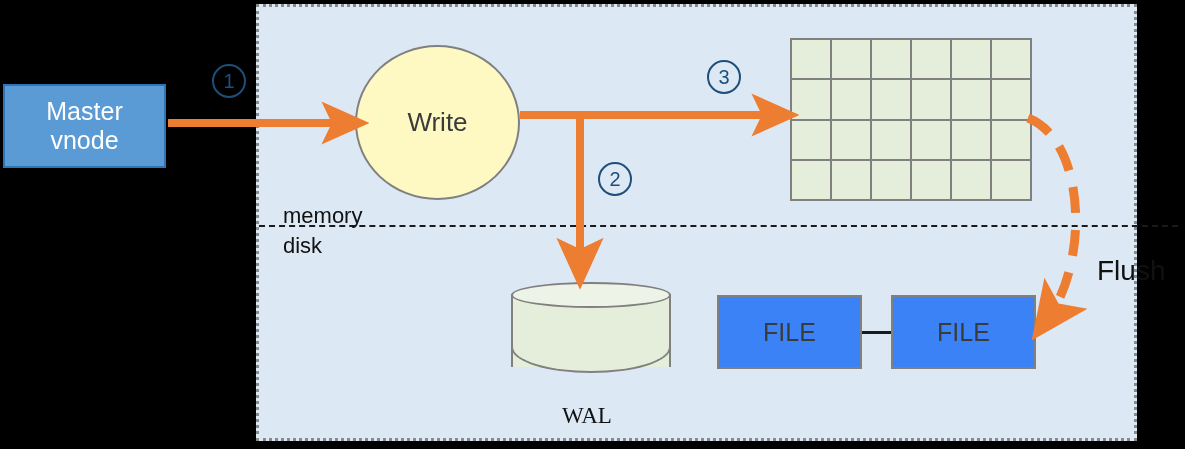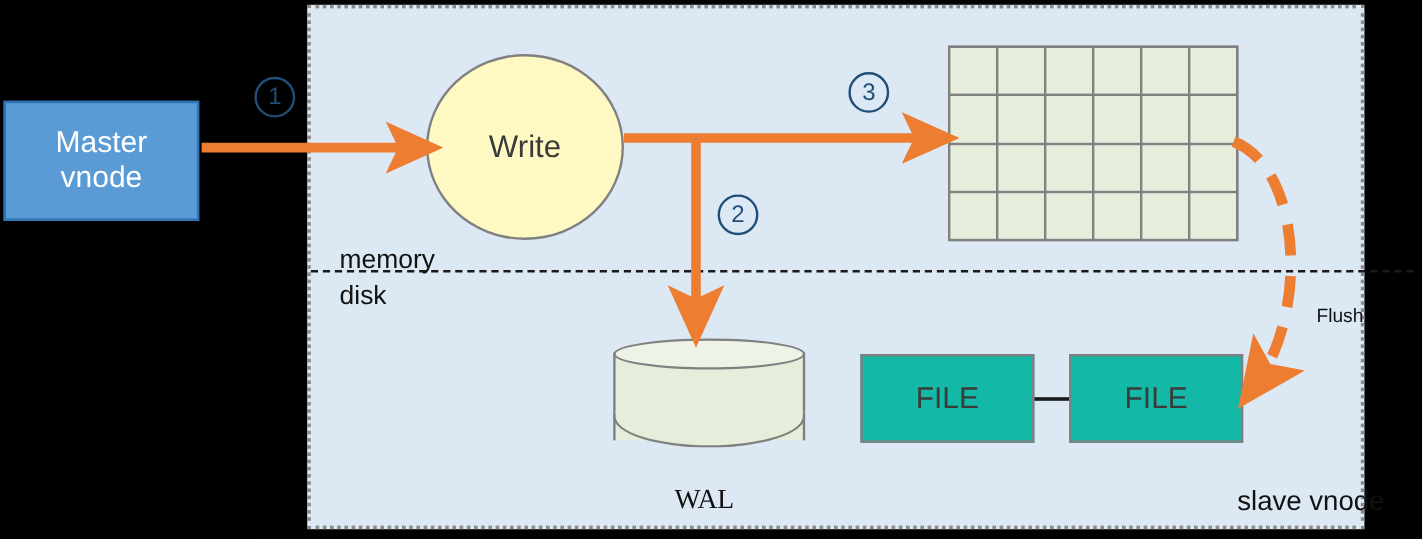--- a/index.html
+++ b/index.html
@@ -17,21 +17,21 @@
     left:256px; top:4px;
     width:881px; height:437px;
     background:#DDE8F5;
     border:3px dotted #8A8A8A;
     box-sizing:border-box;
   }
   
   #master-vnode{
     position:absolute;
     left:3px; top:84px;
-    width:163px; height:100px;
+    width:163px; height:84px;
     background:#5B9BD5;
     border:2px solid #2E75B6;
     box-sizing:border-box;
     color:#FFFFFF;
     font-size:25px;
     line-height:29px;
     display:flex;align-items:center;justify-content:center;
     text-align:center;
     white-space:pre-line;
   }
@@ -55,21 +55,21 @@
     border-top:2px dashed #1A1A1A;
   }
   .edge-label{
     position:absolute;
     font-size:22px;
     color:#111111;
     white-space:nowrap;
   }
   #label-memory{ left:24px; top:196px; }
   #label-disk{   left:24px; top:226px; }
-  #label-flush{  left:838px; top:248px; font-size:16px;}
+  #label-flush{  left:838px; top:248px; font-size:28px;}
   #label-slave{  left:772px; top:397px; font-size:23px;}
   #label-wal{    left:303px; top:396px; font-size:23px;font-family:Liberation Serif, serif;}
 
   
   #mem-grid{
     position:absolute;
     left:531px; top:31px;
     width:242px; height:163px;
     display:grid;
     border:2px solid #808080;
@@ -109,21 +109,21 @@
     background:#EDF4E7;
     border:2px solid #808080;
     border-radius:50%;
     box-sizing:border-box;
   }
   
   .file-box{
     position:absolute;
     top:288px;
     width:145px;height:74px;
-    background:#14b8a6;
+    background:#3b82f6;
     border:2px solid #808080;
     box-sizing:border-box;
     display:flex;align-items:center;justify-content:center;
     font-size:25px;color:#3B3B3B;
   }
   #file-1{ left:458px; }
   #file-2{ left:632px; }
   #file-link{
     position:absolute;
     left:603px; top:324px;
@@ -192,21 +192,20 @@
       <div class="bottom"></div>
       <div class="top"></div>
     </div>
     <div class="edge-label" id="label-wal">WAL</div>
 
     <div class="file-box" id="file-1">FILE</div>
     <div id="file-link"></div>
     <div class="file-box" id="file-2">FILE</div>
 
     <div class="edge-label" id="label-flush">Flush</div>
-    <div class="edge-label" id="label-slave">slave vnode</div>
   </div>
 
   <div id="master-vnode">Master
 vnode</div>
 
   <div id="write-circle">Write</div>
 
   <svg id="arrows" viewBox="0 0 1185 449" xmlns="http://www.w3.org/2000/svg">
     <defs>
       <marker id="ah" markerWidth="6" markerHeight="6" refX="3.2" refY="3" orient="auto" markerUnits="strokeWidth">

